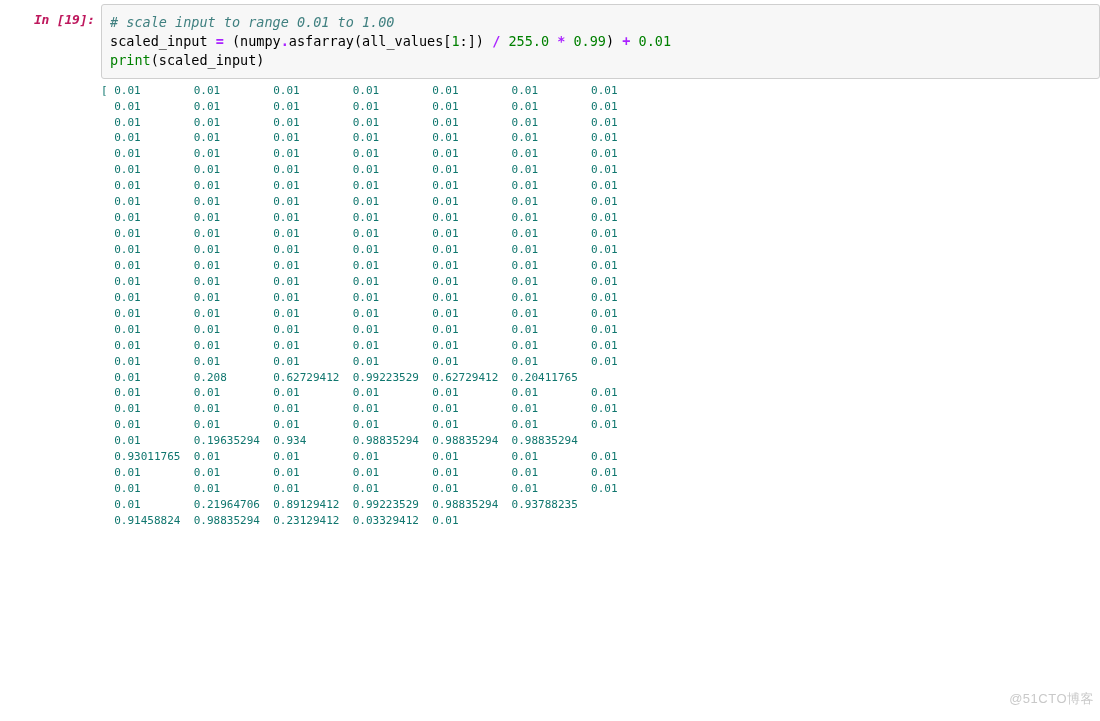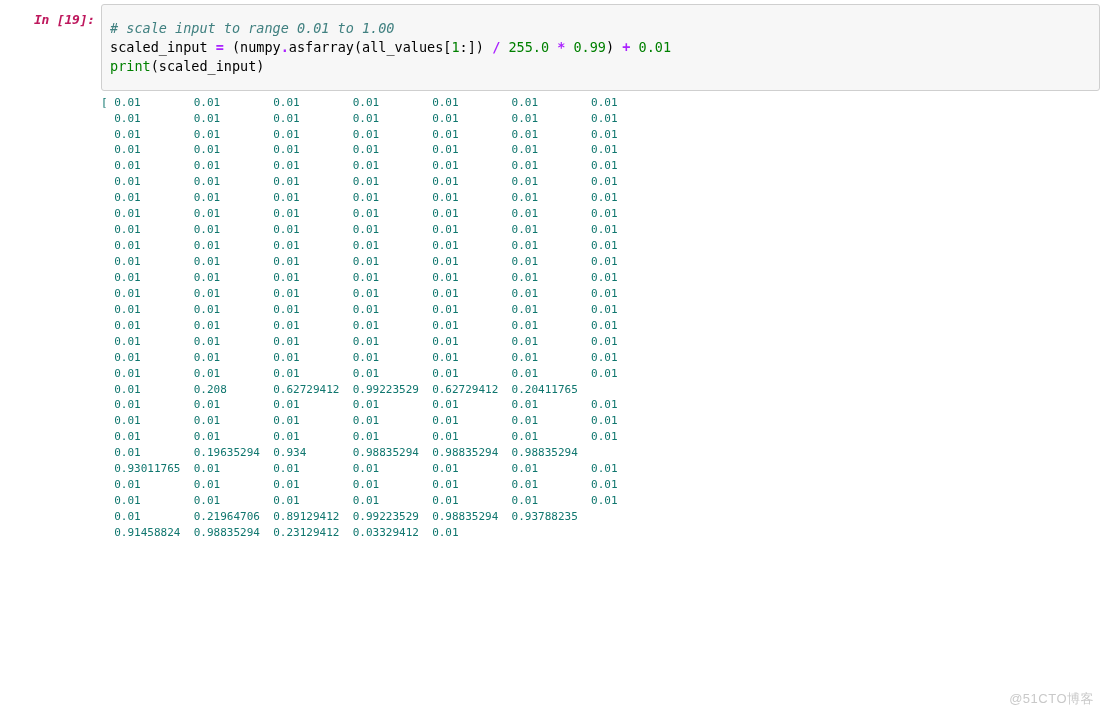--- a/index.html
+++ b/index.html
@@ -34,21 +34,21 @@
   }
 
   .cell-body {
     flex: 1 1 auto;
   }
 
   .code-input-area {
     border: 1px solid #cfcfcf;
     border-radius: 3px;
     background: #f7f7f7;
-    padding: 14px 8px;
+    padding: 8px 8px;
     margin-right: 0;
     line-height: 1.4;
     white-space: pre;
     overflow: hidden;
   }
 
   .tok-comment { color: #408080; font-style: italic; }
   .tok-name    { color: #000000; }
   .tok-op      { color: #aa22ff; font-weight: bold; }
   .tok-paren   { color: #000000; }

